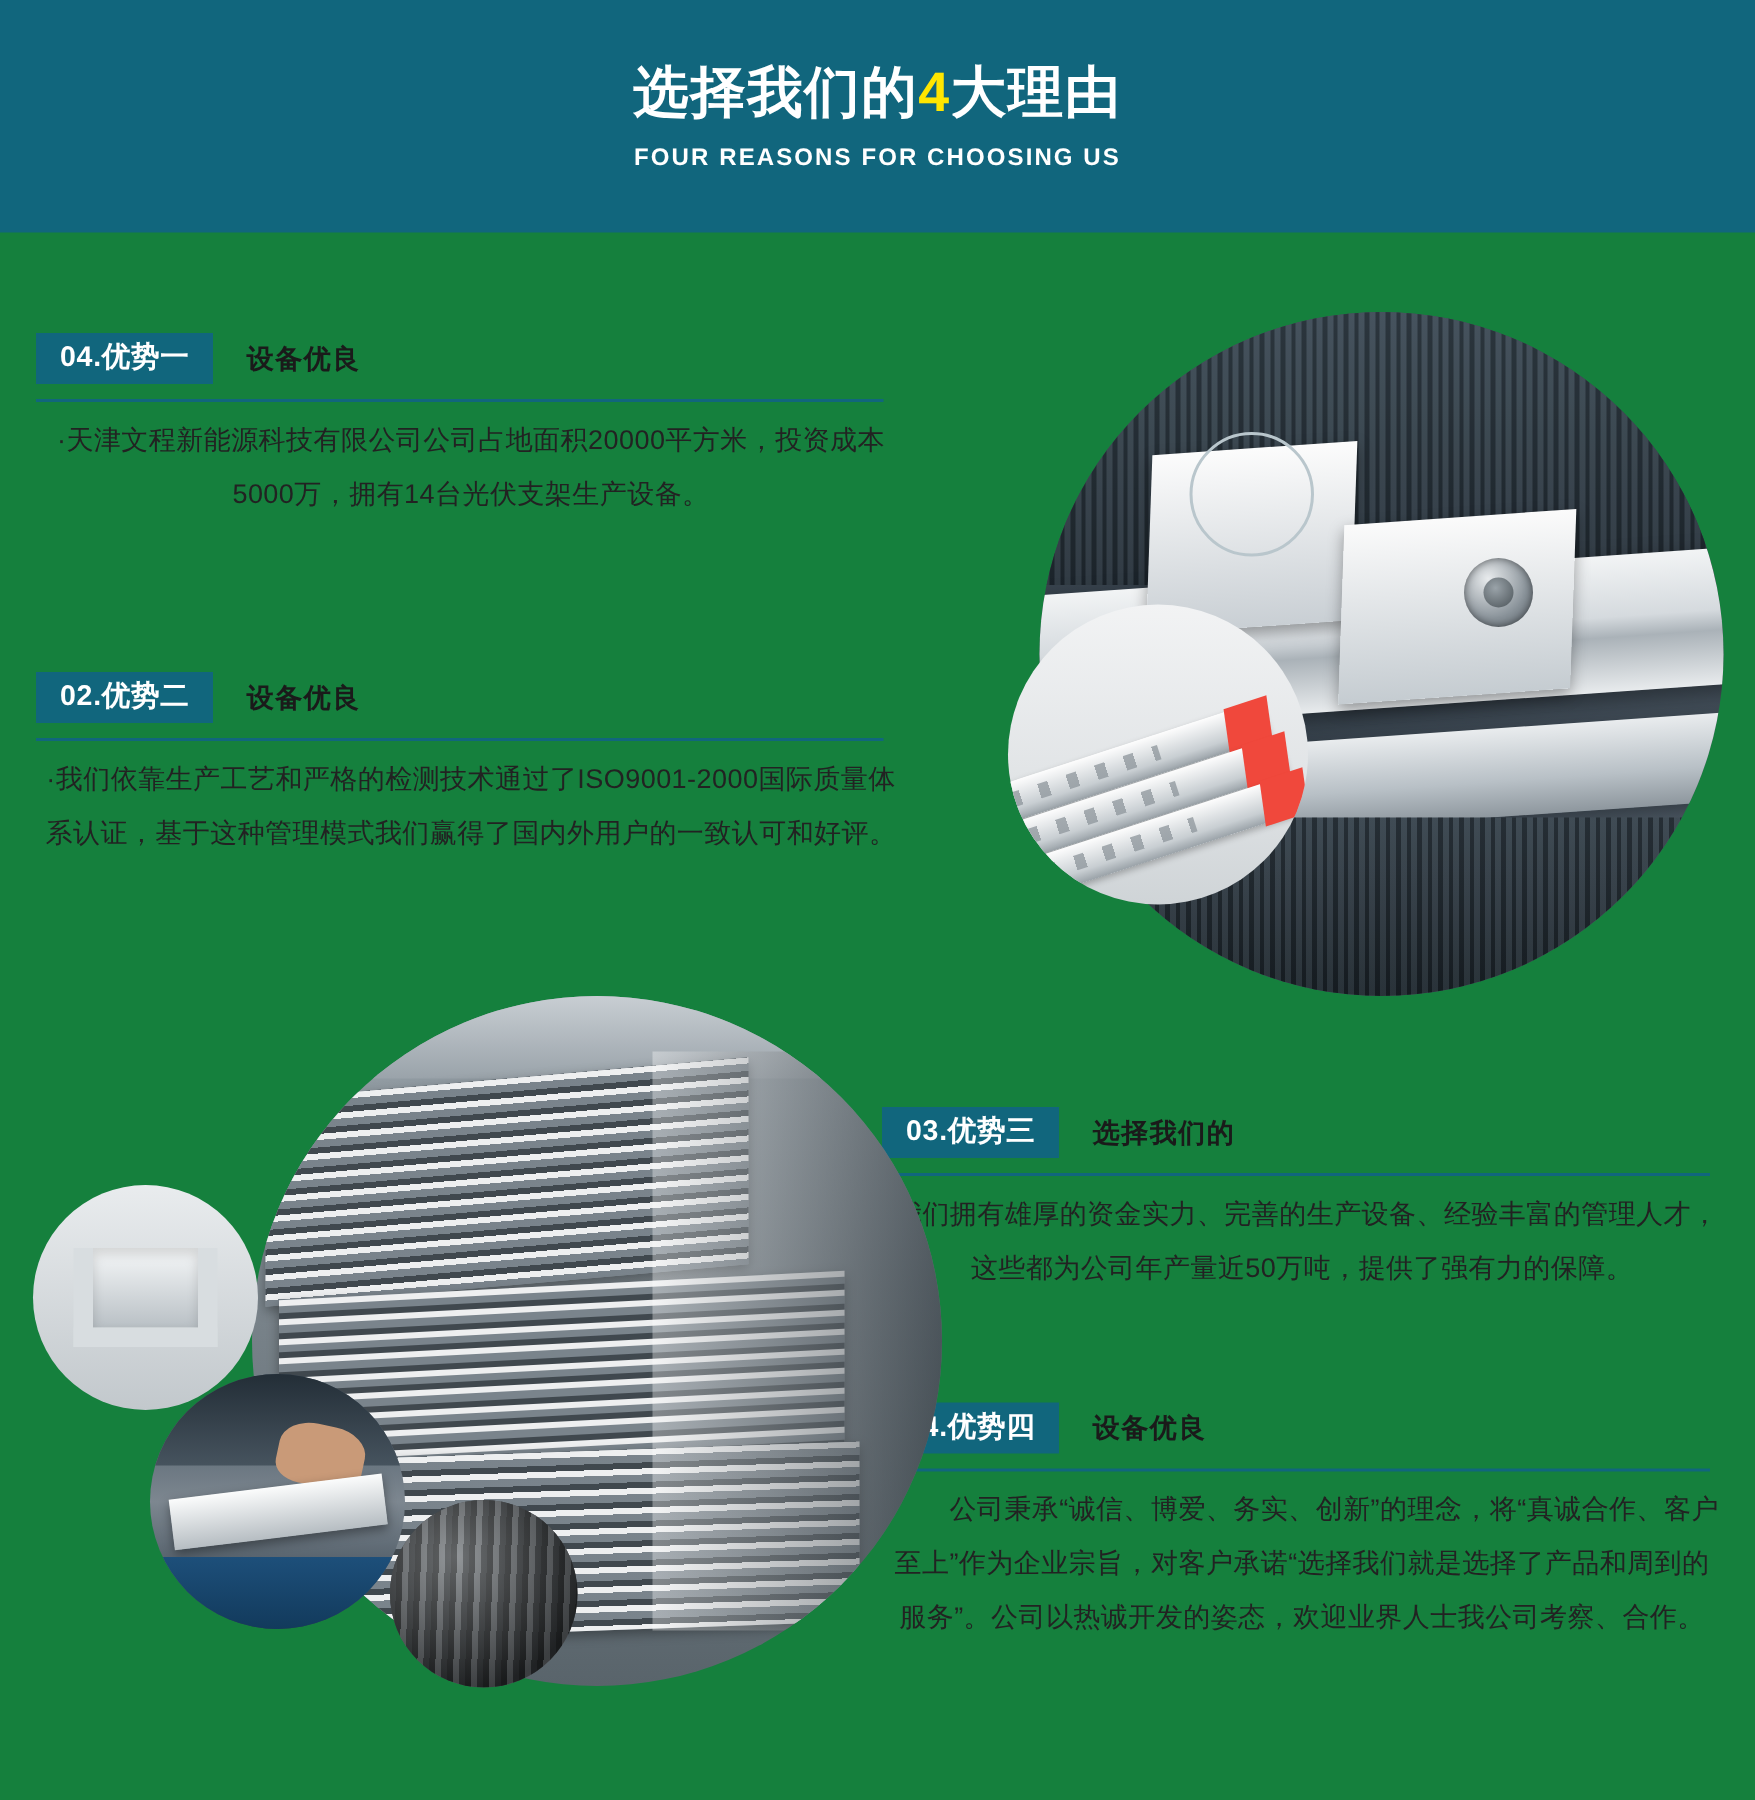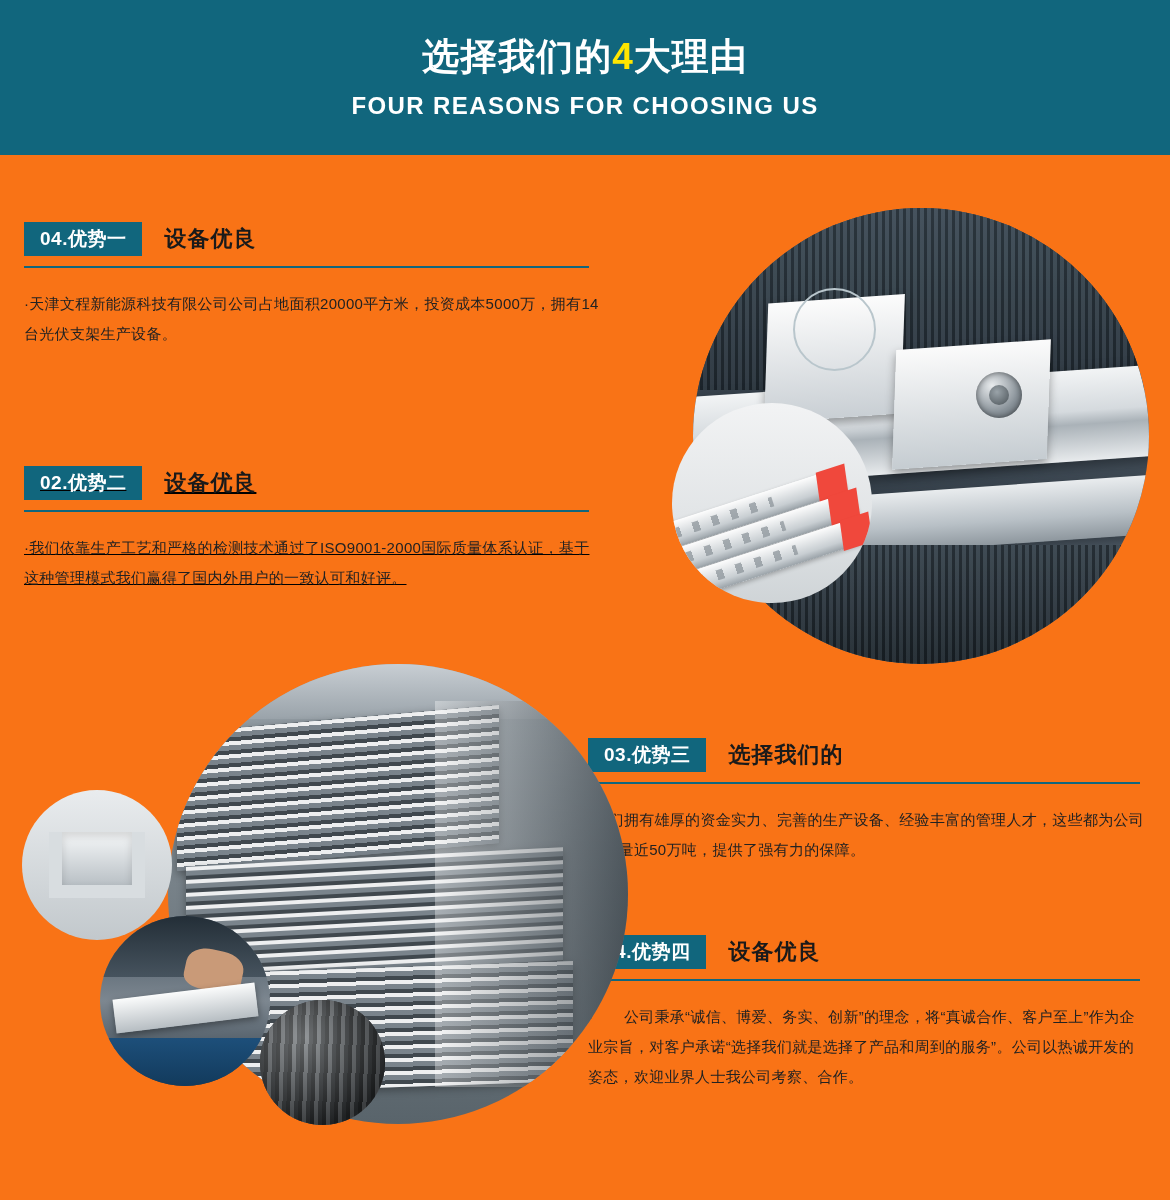--- a/index.html
+++ b/index.html
@@ -7,21 +7,21 @@
     width: 1170px;
     height: 1200px;
     background: #ffffff;
     font-family: "Liberation Sans", "DejaVu Sans", sans-serif;
     overflow: hidden;
   }
   .page {
     position: relative;
     width: 1170px;
     height: 1200px;
-    background: #f97316;
+    background: #15803d;
   }
 
   
   .banner {
     position: absolute;
     left: 0; top: 0;
     width: 1170px;
     height: 155px;
     background: #11667d;
     display: flex;
@@ -33,21 +33,21 @@
     font-size: 37px;
     font-weight: bold;
     color: #ffffff;
     letter-spacing: 1px;
     line-height: 1.2;
     white-space: nowrap;
   }
   .banner-title .hl { color: #ffe600; }
   .banner-sub {
     margin-top: 13px;
-    font-size: 24px;
+    font-size: 16px;
     font-weight: bold;
     color: #ffffff;
     letter-spacing: 1.4px;
     white-space: nowrap;
   }
 
   
   .feature { position: absolute; }
   .feat-head {
     display: flex;
@@ -58,46 +58,47 @@
     background: #11667d;
     color: #ffffff;
     font-size: 19px;
     font-weight: bold;
     padding: 7px 16px 8px 16px;
     line-height: 1;
     white-space: nowrap;
     letter-spacing: 0.5px;
   }
   .feat-title {
-    font-size: 22px;
+    font-size: 18px;
     font-weight: bold;
     color: #1a1a1a;
     margin-left: 22px;
     white-space: nowrap;
     letter-spacing: 1px;
   }
   .head-rule {
     position: absolute;
     left: 0;
     bottom: -12px;
     height: 2px;
     background: #11667d;
   }
   .feat-body {
-    margin-top: 33px;
-    font-size: 15px;
+    margin-top: 19px;
+    font-size: 18px;
     line-height: 2.0;
     color: #222222;
     letter-spacing: 0.3px;
+    text-align: center;
   }
 
   
   #feature-1 { left: 24px;  top: 222px;  width: 580px; }
   #feature-1 .head-rule { width: 565px; }
-  #feature-2 { left: 24px;  top: 466px;  width: 580px; text-decoration: underline; }
+  #feature-2 { left: 24px;  top: 448px;  width: 580px; }
   #feature-2 .head-rule { width: 565px; }
   #feature-3 { left: 588px; top: 738px;  width: 560px; }
   #feature-3 .head-rule { width: 552px; }
   #feature-4 { left: 588px; top: 935px;  width: 560px; }
   #feature-4 .head-rule { width: 552px; }
 
   
   .circle {
     position: absolute;
     border-radius: 50%;

